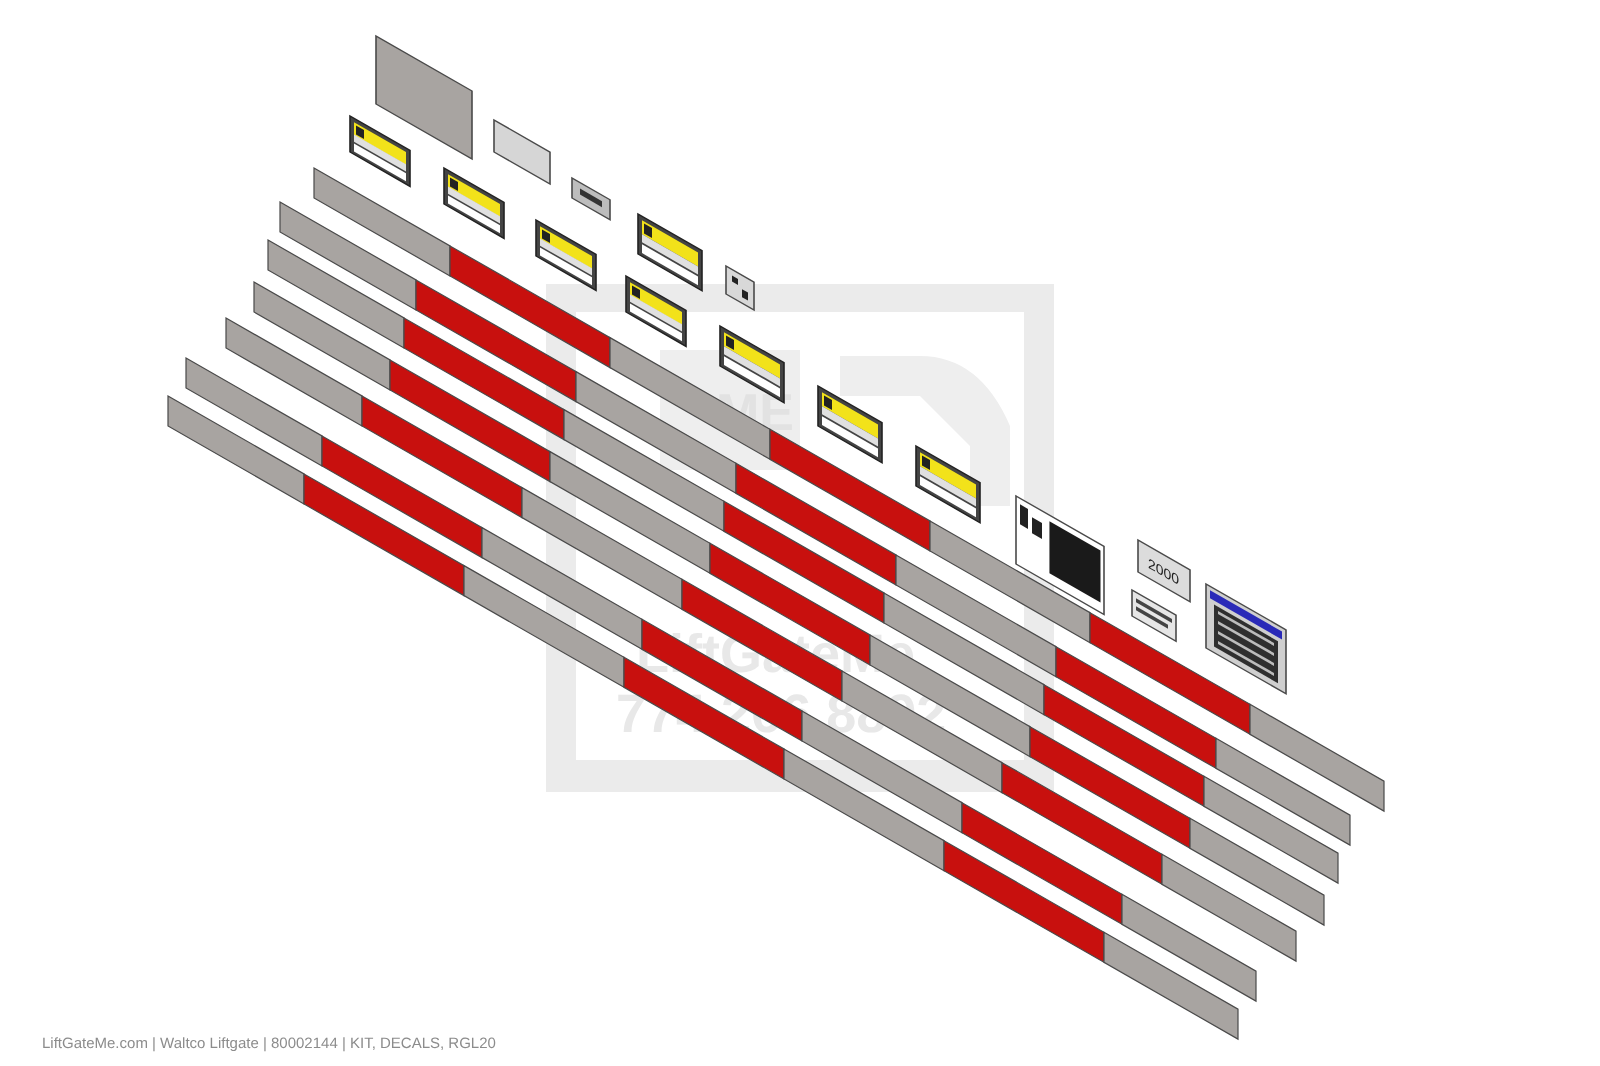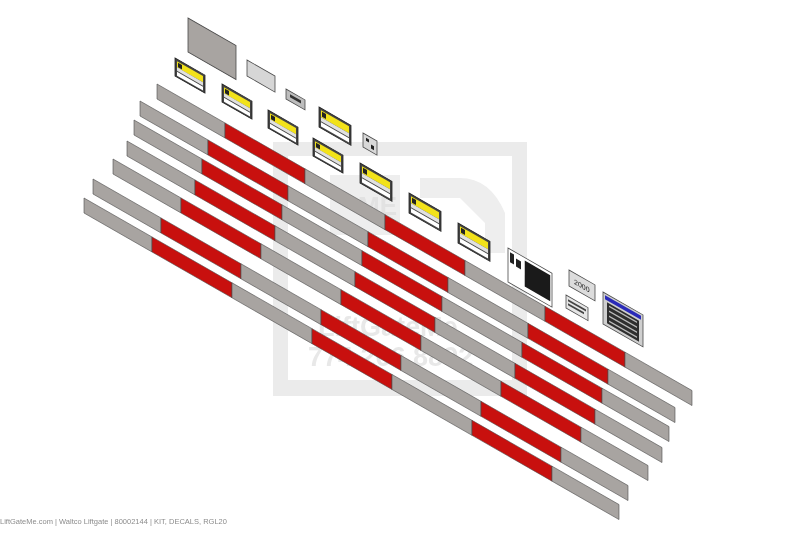--- a/index.html
+++ b/index.html
@@ -1,18 +1,18 @@
 <!DOCTYPE html>
 <html><head>
 <meta charset="utf-8">
 <style>
   html, body { margin: 0; padding: 0; background: #ffffff; }
   body { width: 800px; height: 533px; position: relative; overflow: hidden; font-family: "Liberation Sans", sans-serif; }
   #canvas { position: absolute; left: 0; top: 0; }
-  .footer { position: absolute; left: 0; top: 517px; font-size: 7.5px; color: #8c8c8c; white-space: nowrap; }
+  .footer { position: absolute; left: 21px; top: 517px; font-size: 7.5px; color: #8c8c8c; white-space: nowrap; }
   .wm-text { font-family: "Liberation Sans", sans-serif; font-weight: bold; }
 </style>
 </head>
 <body>
 
 <svg id="canvas" width="800" height="533" viewBox="0 0 800 533">
 
   <g id="watermark">
     <path fill="#ebebeb" fill-rule="evenodd" d="M273 142 H527 V396 H273 Z M288 156 V380 H512 V156 Z"></path>
     <path fill="#eeeeee" d="M420 178 h40 q30 0 45 35 v40 h-20 v-30 l-25 -25 h-40 z M330 175 h70 v60 h-70 z"></path>

